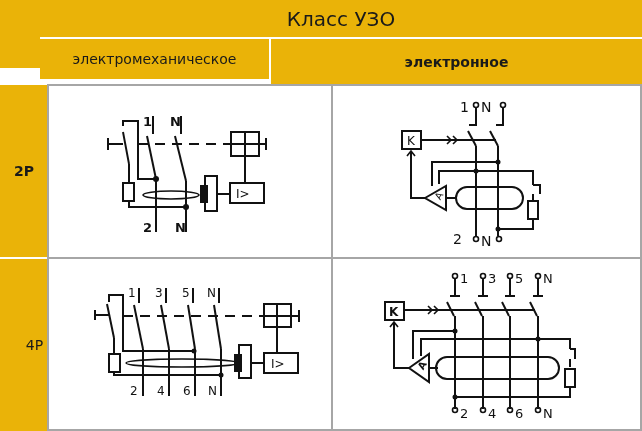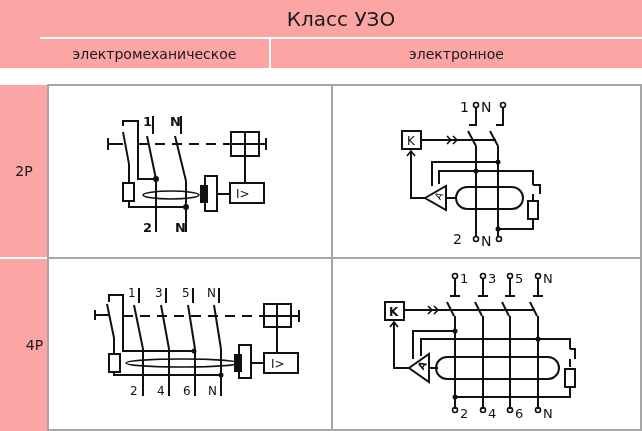--- a/index.html
+++ b/index.html
@@ -1,38 +1,38 @@
 <!DOCTYPE html>
 <html><head>
 <meta charset="utf-8">
 <style>
   html, body { margin:0; padding:0; background:#ffffff; }
   body { width:642px; height:431px; position:relative; overflow:hidden;
          font-family:"DejaVu Sans", "Liberation Sans", sans-serif; color:#222; }
-  .gray { background:#fca5a5; }
+  .gray { background:#eab308; }
   .abs { position:absolute; box-sizing:border-box; }
   .hdr-title { font-size:20px; display:flex; align-items:center; justify-content:center; color:#1a1a1a; }
   .hdr-sub { font-size:14px; display:flex; align-items:center; justify-content:center; color:#1a1a1a; }
   .rowlabel { font-size:14px; display:flex; align-items:center; justify-content:center; color:#1a1a1a; }
   .cell { background:#fff; border:2px solid #a6a6a6; }
   svg { position:absolute; left:0; top:0; }
   svg text { font-family:"DejaVu Sans", "Liberation Sans", sans-serif; fill:#111; }
   .ln { stroke:#111; stroke-width:2; fill:none; }
   .ln-t { stroke:#111; stroke-width:1.6; fill:none; }
 </style>
 </head>
 <body>
 
 <div class="abs gray" style="left:0;top:0;width:40px;height:68px;"></div>
 <div class="abs gray hdr-title" style="left:40px;top:0;width:602px;height:37px;">Класс УЗО</div>
 <div class="abs" style="left:40px;top:37px;width:602px;height:2px;background:#fff;"></div>
-<div class="abs gray hdr-sub" style="left:40px;top:39px;width:229px;height:29px;">электромеханическое</div>
-<div class="abs gray hdr-sub" style="left:271px;top:39px;width:371px;height:29px;">электронное</div>
-
-<div class="abs gray rowlabel" style="left:0;top:85px;width:48px;height:172px;">2P</div>
+<div class="abs gray hdr-sub" style="left:40px;top:39px;width:229px;height:40px;">электромеханическое</div>
+<div class="abs gray hdr-sub" style="left:271px;top:39px;width:371px;height:45px;font-weight:bold;">электронное</div>
+
+<div class="abs gray rowlabel" style="left:0;top:85px;width:48px;height:172px;font-weight:bold;">2P</div>
 <div class="abs" style="left:0;top:257px;width:48px;height:2px;background:#fff;"></div>
 <div class="abs gray rowlabel" style="left:0;top:259px;width:48px;height:172px;padding-left:21px;">4P</div>
 
 <div class="abs cell" style="left:47px;top:84px;width:286px;height:175px;">
   <svg width="282" height="171" viewBox="0 0 282 171">
 
     <line class="ln" x1="59" y1="52" x2="59" y2="64"></line>
     <line class="ln" x1="59" y1="58" x2="74" y2="58"></line>
     <line class="ln" x1="74" y1="46" x2="80" y2="78"></line>
     <polyline class="ln" points="74,40 74,35 89,35 89,93 107,93"></polyline>

